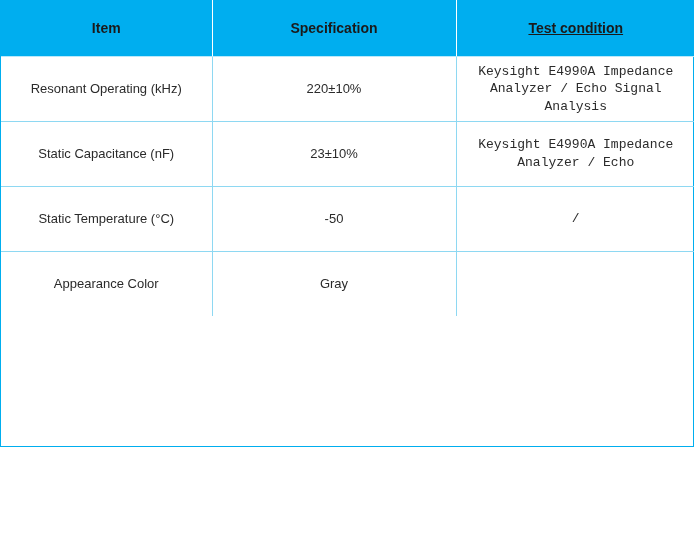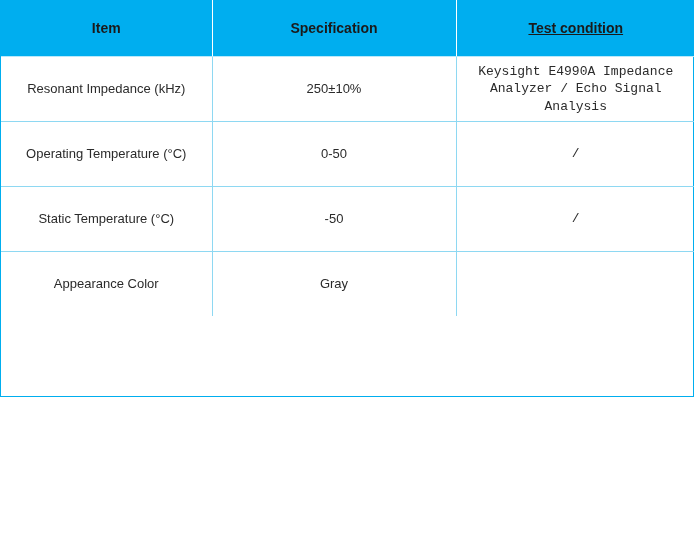--- a/index.html
+++ b/index.html
@@ -49,21 +49,21 @@
   .spec-table td:last-child { border-right: none; }
   .spec-table tr:last-child td { border-bottom: none; }
 
   .cell-item { color: #2b2b2b; }
   .cell-cond { font-size: 12.5px; color: #3a3a3a; font-family: Liberation Mono, monospace; }
   .cell-cond.slash { font-size: 13px; }
 
   .outer-frame {
     position: relative;
     width: 694px;
-    height: 397px;
+    height: 447px;
     box-sizing: border-box;
     border-left: 1px solid #00AEEF;
     border-right: 1px solid #00AEEF;
     border-bottom: 1px solid #00AEEF;
   }
 </style>
 </head>
 <body>
 
 <div class="outer-frame">
@@ -75,28 +75,28 @@
     </colgroup>
     <thead>
       <tr>
         <th>Item</th>
         <th>Specification</th>
         <th>Test condition</th>
       </tr>
     </thead>
     <tbody>
       <tr>
-        <td class="cell-item">Resonant Impedance (kHz)</td>
-        <td class="cell-spec">250±10%</td>
+        <td class="cell-item">Resonant Operating (kHz)</td>
+        <td class="cell-spec">220±10%</td>
         <td class="cell-cond">Keysight E4990A Impedance Analyzer / Echo Signal Analysis</td>
       </tr>
       <tr>
-        <td class="cell-item">Operating Temperature (°C)</td>
-        <td class="cell-spec">0-50</td>
-        <td class="cell-cond slash">/</td>
+        <td class="cell-item">Static Capacitance (nF)</td>
+        <td class="cell-spec">23±10%</td>
+        <td class="cell-cond">Keysight E4990A Impedance Analyzer / Echo</td>
       </tr>
       <tr>
         <td class="cell-item">Static Temperature (°C)</td>
         <td class="cell-spec">-50</td>
         <td class="cell-cond slash">/</td>
       </tr>
       <tr>
         <td class="cell-item">Appearance Color</td>
         <td class="cell-spec">Gray</td>
         <td class="cell-cond"></td>

